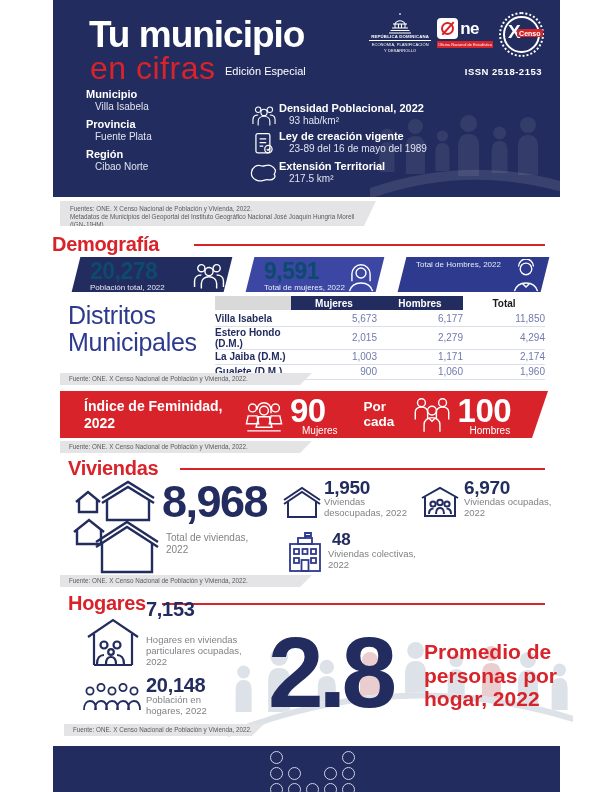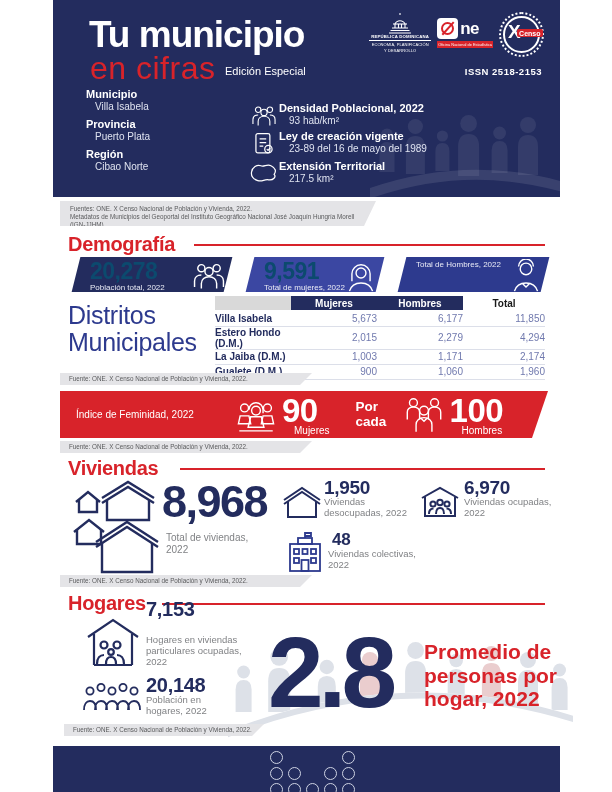--- a/index.html
+++ b/index.html
@@ -65,21 +65,21 @@
   .th-col { background:#232c5e; color:#fff; width:86px; }
   .th-total { color:#1a1a1a; width:82px; }
   .td-name { font-weight:bold; color:#232c5e; text-align:left; font-size:9.5px; }
   .td-val { color:#7079ae; text-align:right; padding-right:20px; }
   .tbl tbody tr { border-bottom:1px solid #dcdfe9; }
   .tbl thead tr { border-bottom:2px solid #ffffff; }
   
   .fem { position:absolute; left:60px; top:391px; width:488px; height:47px; background:#d8232a;
     clip-path:polygon(0 0, 100% 0, calc(100% - 16px) 100%, 0 100%);
     display:flex; align-items:center; color:#fff; }
-  .fem-label { width:158px; margin-left:16px; font-size:10px; line-height:1.15; }
+  .fem-label { width:158px; margin-left:24px; font-size:14px; line-height:1.15;font-weight:bold; }
   .fem-icon { margin-right:4px; }
   .fem-num-block { display:flex; flex-direction:column; line-height:1; }
   .fem-num { font-size:33px; font-weight:bold; letter-spacing:-0.5px; }
   .fem-num-label { font-size:10px; margin-left:12px; margin-top:-1px; }
   .fem-mid { width:38px; font-size:13.5px; font-weight:bold; line-height:1.08; margin:0 8px 0 26px; }
   
   .big-num { position:absolute; font-weight:bold; color:#232c5e; line-height:1; }
   .item-num { position:absolute; font-size:19px; font-weight:bold; color:#232c5e; line-height:1; letter-spacing:-0.3px; }
   .item-label { position:absolute; font-size:9.5px; color:#808285; line-height:1.15; }
   .icon-navy { position:absolute; }
@@ -164,21 +164,21 @@
     </div>
     <div class="issn">ISSN 2518-2153</div>
 
     <div class="pairs">
       <div class="pair">
         <div class="pair-label">Municipio</div>
         <div class="pair-value">Villa Isabela</div>
       </div>
       <div class="pair">
         <div class="pair-label">Provincia</div>
-        <div class="pair-value">Puerto Plata</div>
+        <div class="pair-value">Fuente Plata</div>
       </div>
       <div class="pair">
         <div class="pair-label">Región</div>
         <div class="pair-value">Cibao Norte</div>
       </div>
     </div>
 
     <div class="stats">
       <div class="stat">
         <div class="stat-icon">
@@ -228,21 +228,21 @@
         </div>
       </div>
     </div>
   </header>
 
   <div class="src-band src-hdr">
     <div>Fuentes: ONE. X Censo Nacional de Población y Vivienda, 2022.</div>
     <div>Metadatos de Municipios del Geoportal del Instituto Geográfico Nacional José Joaquín Hungría Morell (IGN-JJHM).</div>
   </div>
 
-  <div class="section-h" style="left:68px; top:233px;">Demografía</div>
+  <div class="section-h" style="left:52px; top:233px;">Demografía</div>
   <div class="section-line" style="left:194px; top:244px; width:351px;"></div>
 
   <div class="banner" style="left:76px; width:152px;">
     <div class="banner-bg" style="background:#232c5e;"></div>
     <div class="banner-content">
       <div class="banner-num">20,278</div>
       <div class="banner-label">Población total, 2022</div>
     </div>
     <div class="banner-icon" style="right:2px;">
       <svg width="34" height="32" viewBox="0 0 40 36">

